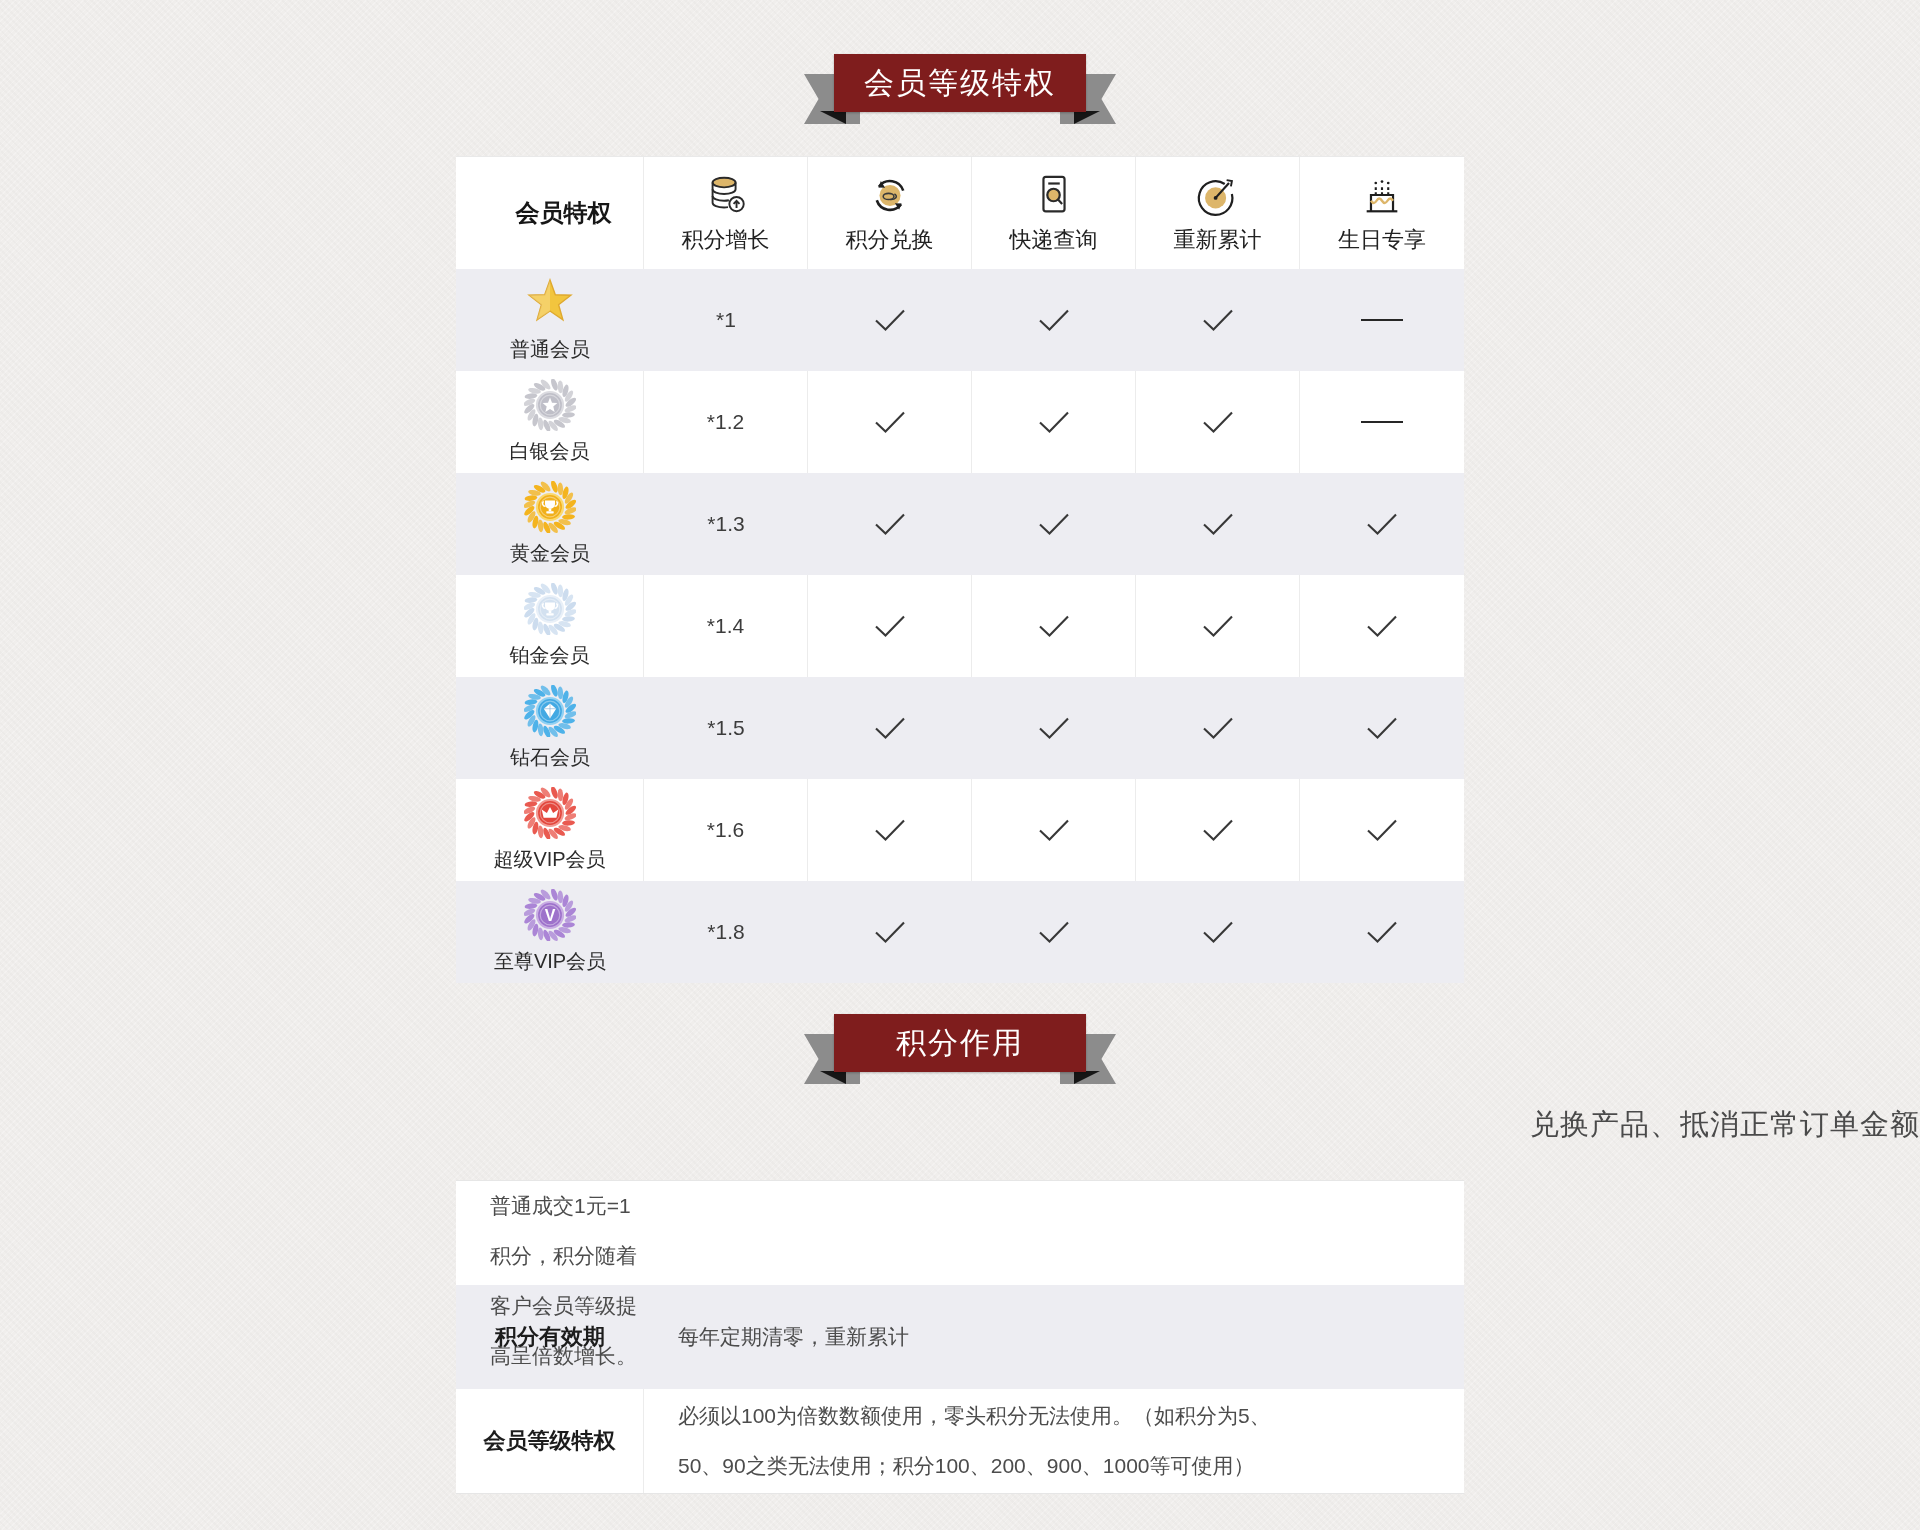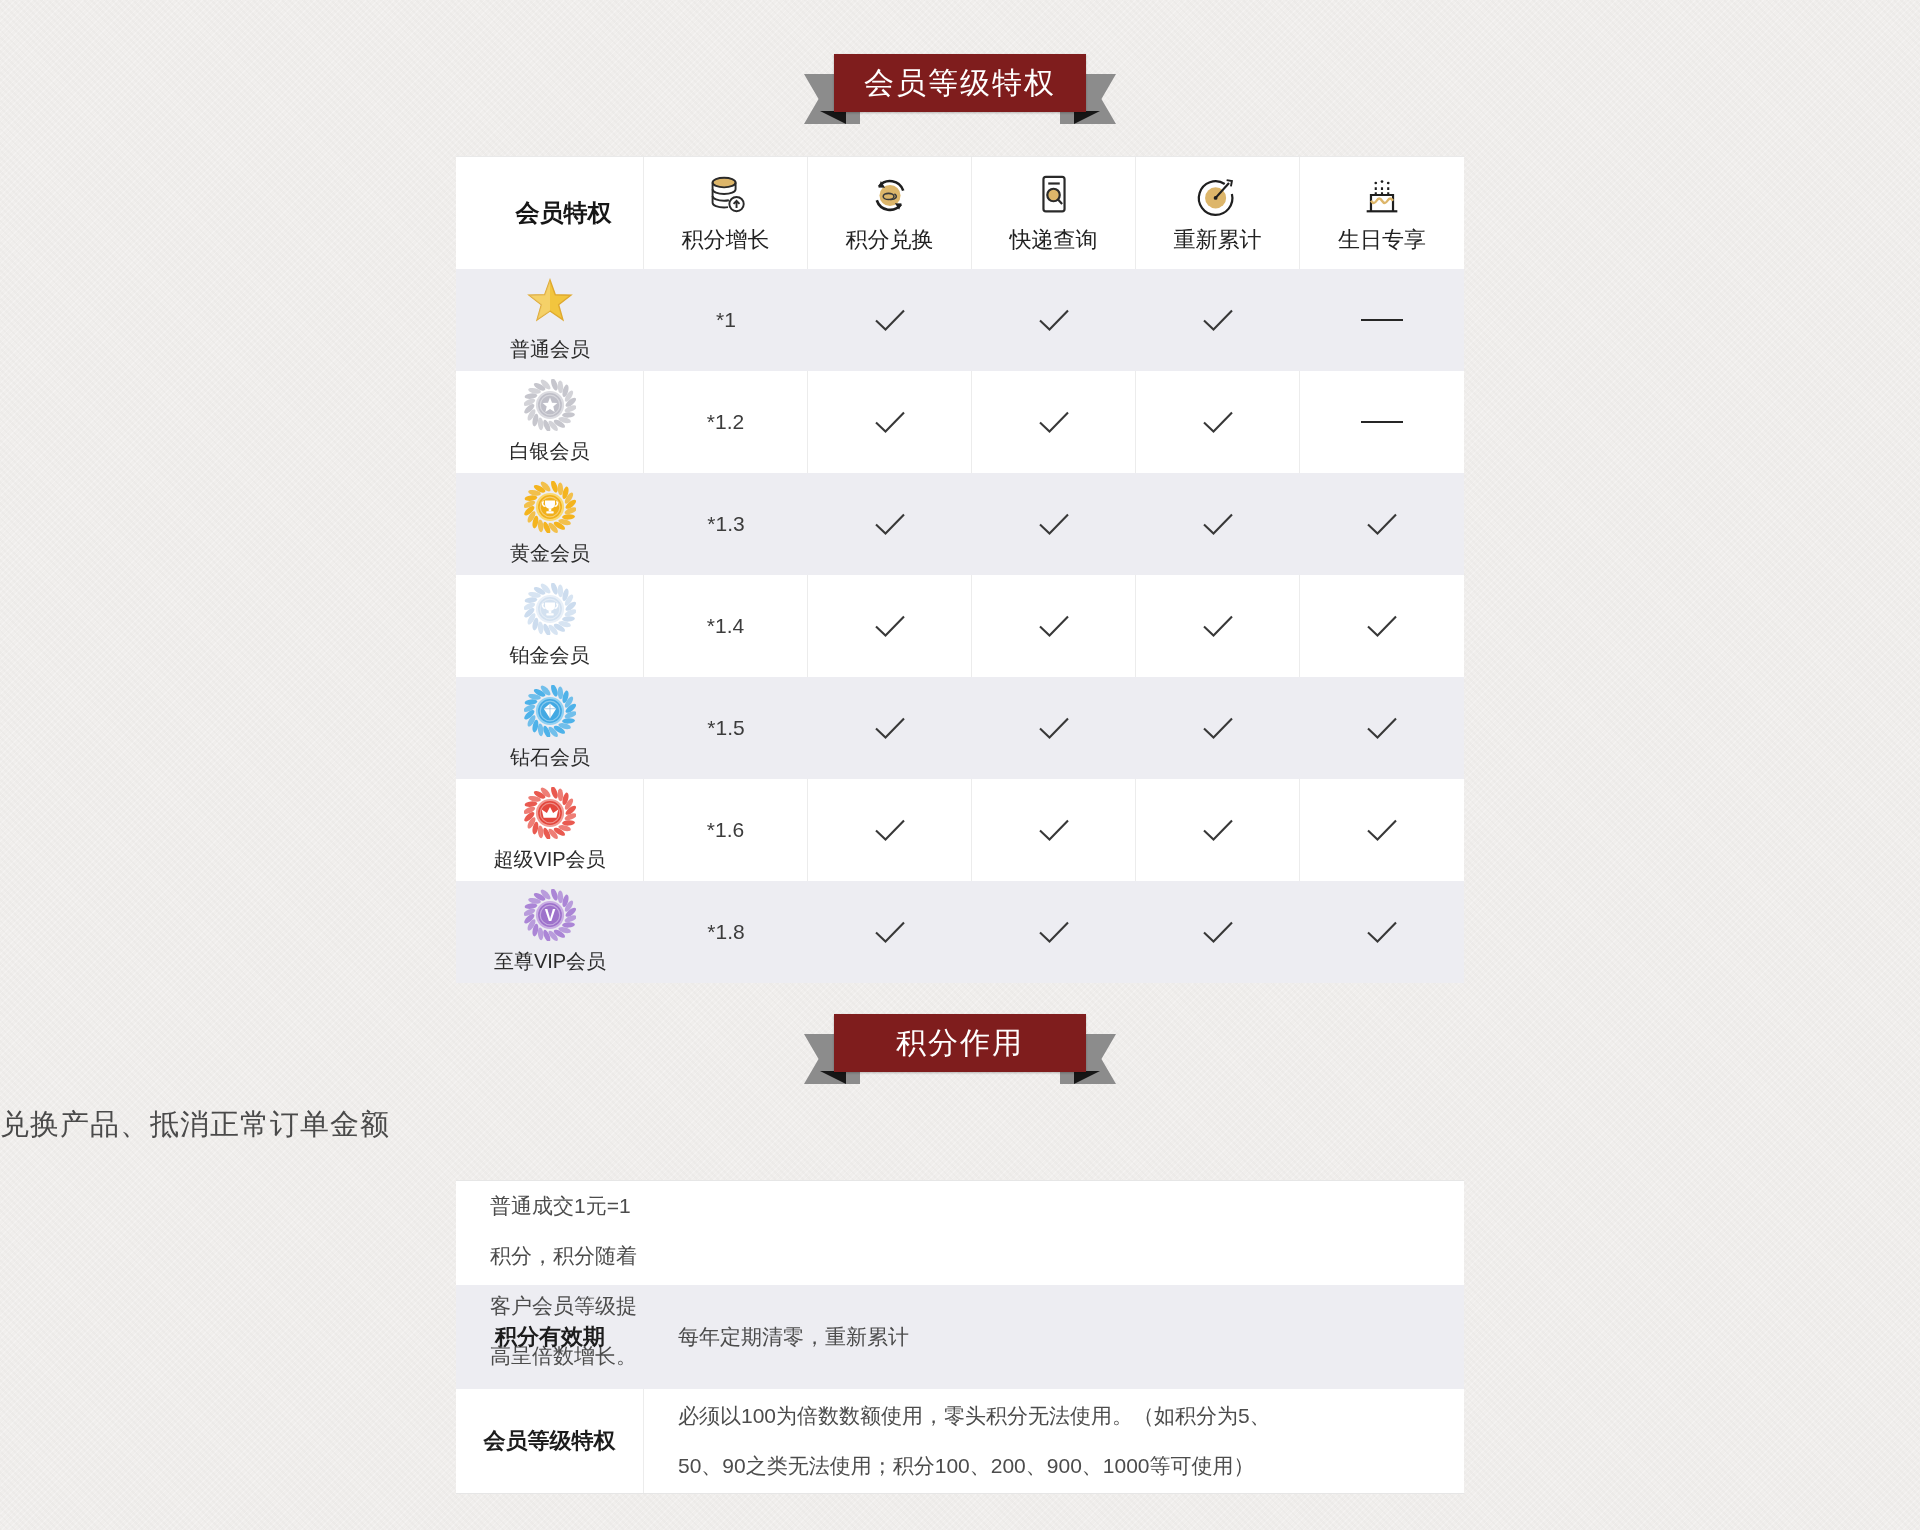--- a/index.html
+++ b/index.html
@@ -37,21 +37,21 @@
   .prow.header .pcell:last-child, .prow.white .pcell:last-child{ border-right:none; }
   .hlabel{ font-size:22px; color:#222; margin-top:7px; }
   .hlabel-main{ font-size:24px; font-weight:bold; color:#161616;margin-left:28px; }
   .hicon svg{ display:block; }
   .badge{ height:52px; display:flex; align-items:center; justify-content:center; }
   .lvl-label{ font-size:20px; color:#2b2b2b; margin-top:7px; }
   .mult{ font-size:21px; color:#3c3c3c; }
   .dash{ width:42px; height:2px; background:#262626; }
   
   .ribbon-2{ margin-top:31px; }
-  .subtitle{ margin-top:30px; text-align:left; font-size:29px; color:#4a4a4a; line-height:44px; letter-spacing:1px; }
+  .subtitle{ margin-top:30px; text-align:right; font-size:29px; color:#4a4a4a; line-height:44px; letter-spacing:1px; }
   .rtable{ width:1008px; margin:34px auto 0; border-top:1px solid #e6e6e6; border-bottom:1px solid #e6e6e6; }
   .rrow{ display:grid; grid-template-columns:188px 1fr; height:104px; }
   .rrow.white{ background:#fff; }
   .rrow.gray{ background:#ededf2; }
   .rlabel{ display:flex; align-items:center; justify-content:center; font-size:22px; font-weight:bold; color:#1c1c1c; }
   .rrow.white .rlabel{ border-right:1px solid #ececec; }
   .rcontent{ display:flex; flex-direction:column; justify-content:center; padding-left:34px; }
   .rline{ font-size:21px; color:#4c4c4c; line-height:50px; }
 </style>
 </head>

